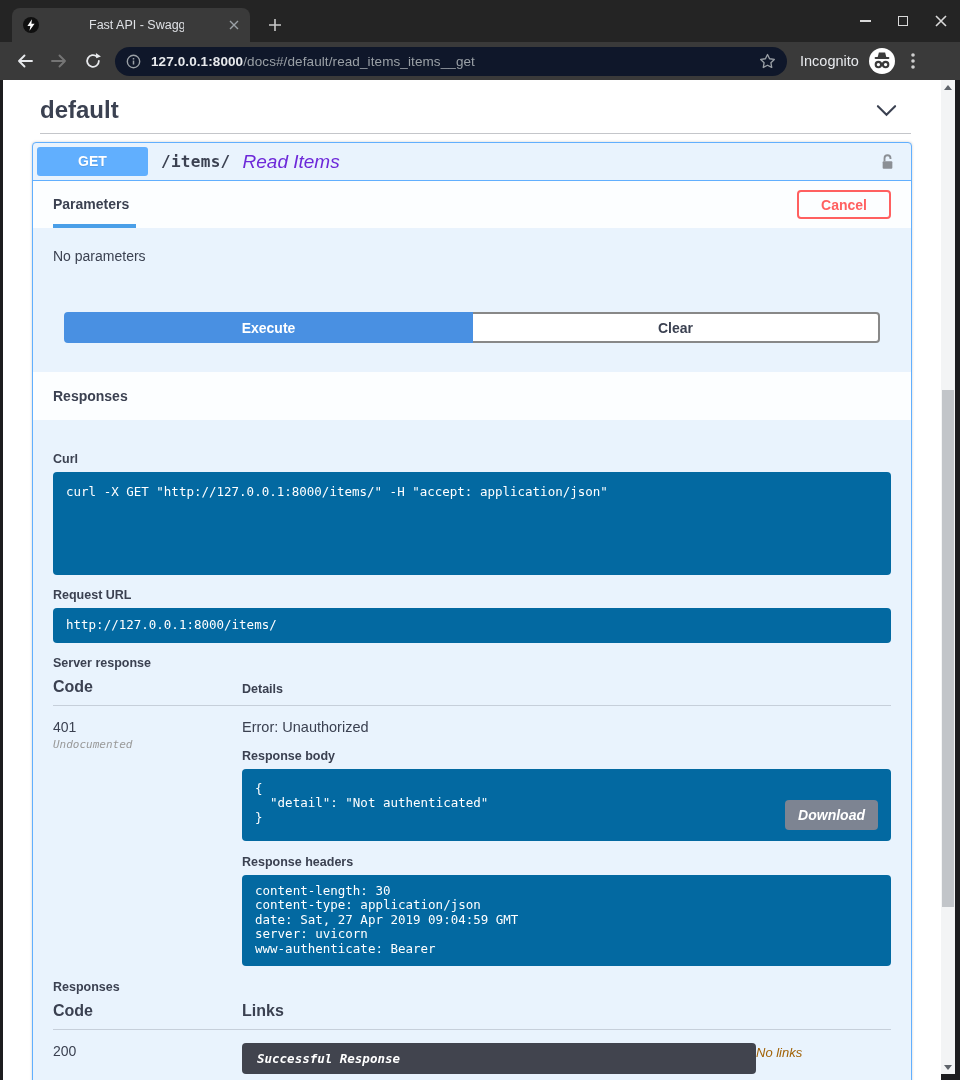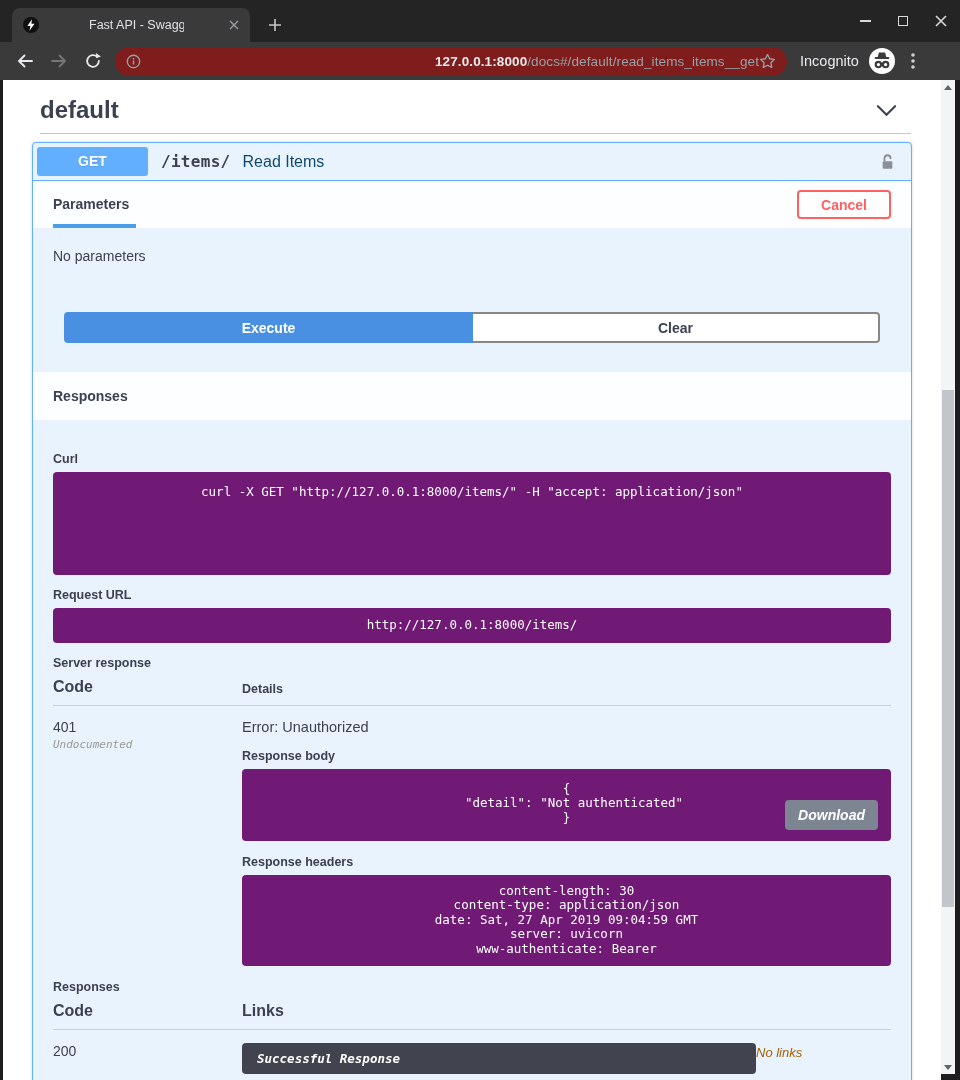--- a/index.html
+++ b/index.html
@@ -19,22 +19,22 @@
   .tab-close { width:17px; height:17px; display:flex; align-items:center; justify-content:center; border-radius:50%; }
   .newtab { position:absolute; left:264px; top:14px; width:22px; height:22px; display:flex; align-items:center; justify-content:center; }
   .wincontrols { position:absolute; right:12px; top:0; height:42px; display:flex; align-items:center; gap:24px; }
   .ctl { width:14px; height:14px; display:flex; align-items:center; justify-content:center; }
   .ctl-min i { display:block; width:11px; height:2px; background:#d9d9d9; }
   .ctl-max i { display:block; width:10px; height:10px; border:1.6px solid #d9d9d9; }
   
   .toolbar { position:absolute; top:42px; left:0; right:0; height:38px; background:#3a3a3a; display:flex; align-items:center; padding:0 8px; }
   .nav { width:28px; height:28px; display:flex; align-items:center; justify-content:center; margin:0 3px; flex:none; }
   .urlfield {
-    height:29px; width:672px; margin-left:5px; background:#7f1d1d; border-radius:15px;
-    display:flex; align-items:center; padding:0 11px; flex:none;text-align:right;
+    height:29px; width:672px; margin-left:5px; background:#0f172a; border-radius:15px;
+    display:flex; align-items:center; padding:0 11px; flex:none;
   }
   .urltext { flex:1; margin-left:10px; font-size:13.5px; white-space:nowrap; overflow:hidden; letter-spacing:.1px; }
   .urltext .host { color:#e8eaed; font-weight:700; }
   .urltext .path { color:#9aa0a6; }
   .incog-label { color:#e8eaed; font-size:14.5px; margin:0 10px 0 13px; flex:none; }
   .incog-icon { width:26px; height:26px; flex:none; }
   .menu { width:24px; height:28px; display:flex; align-items:center; justify-content:center; margin-left:6px; flex:none; }
   
   .page { position:absolute; left:3px; top:80px; width:938px; height:1014px; background:#fff; overflow:hidden; color:#3b4151; }
   .sw-head { display:flex; align-items:center; justify-content:space-between; margin:16px 30px 0 37px; }
@@ -44,21 +44,21 @@
   .opblock {
     margin:8px 29px 0; border:1px solid #61affe; border-radius:4px; background:#e9f3fd;
     box-shadow:0 0 3px rgba(0,0,0,.19); min-height:945px;
   }
   .summary { display:flex; align-items:center; padding:4px; border-bottom:1px solid #61affe; }
   .method {
     width:111px; height:29px; line-height:29px; text-align:center; background:#61affe; color:#fff;
     font-weight:700; font-size:14px; border-radius:3px; text-shadow:0 1px 0 rgba(0,0,0,.1); flex:none;
   }
   .op-path { font-family:"DejaVu Sans Mono", monospace; font-size:16px; font-weight:600; color:#3b4151; margin-left:13px; letter-spacing:.3px; }
-  .op-desc { font-size:16px; color:#0c4a6e; margin-left:12px; flex:1; }
+  .op-desc { font-size:19px; color:#6d28d9; margin-left:12px; flex:1;font-style:italic; }
   .lock { margin-right:11px; display:flex; }
   .sec-head { background:rgba(255,255,255,.85); display:flex; align-items:center; padding:0 20px; height:47px; }
   .tab-active {
     height:100%; display:flex; align-items:center; border-bottom:4px solid #4a9fe8;
     padding:2px 7px 0 0; font-weight:700; font-size:14px; color:#3b4151;
   }
   .btn-cancel {
     margin-left:auto; width:94px; height:29px; border:2px solid #ff6060; border-radius:4px;
     background:transparent; color:#ff6060; font-weight:700; font-size:14px; font-family:inherit; cursor:pointer;
   }
@@ -70,23 +70,23 @@
   }
   .btn-clear {
     flex:1; height:31px; background:#fff; border:2px solid #888; border-left:none; border-radius:0 4px 4px 0;
     color:#3b4151; font-weight:700; font-size:14px; font-family:inherit; cursor:pointer;
   }
   .responses-head { height:48px; font-weight:700; font-size:14px; color:#3b4151; }
   .resp-inner { padding:32px 20px 30px; }
   .lbl { font-size:12.5px; font-weight:700; color:#3b4151; }
   .mt { margin-top:13px; }
   pre.dark {
-    margin:6px 0 0; background:#701a75; border-radius:4px; padding:13px; color:#fff;
+    margin:6px 0 0; background:#0369a1; border-radius:4px; padding:13px; color:#fff;
     font-family:"DejaVu Sans Mono", monospace; font-size:12.5px; line-height:1.17;
-    white-space:pre-wrap; word-break:break-word;text-align:center;
+    white-space:pre-wrap; word-break:break-word;
   }
   pre.curlblock { min-height:103px; }
   pre.oneline { padding:10px 13px; }
   pre.hdrs { padding:9px 13px 10px; line-height:1.16; }
   .body-wrap { position:relative; }
   pre.bodyblock { min-height:72px; }
   .btn-download {
     position:absolute; right:13px; bottom:11px; background:#7d8492; color:#fff; border:none;
     border-radius:4px; font-weight:700; font-size:14px; padding:7px 13px; font-family:inherit; cursor:pointer;font-style:italic;
   }

